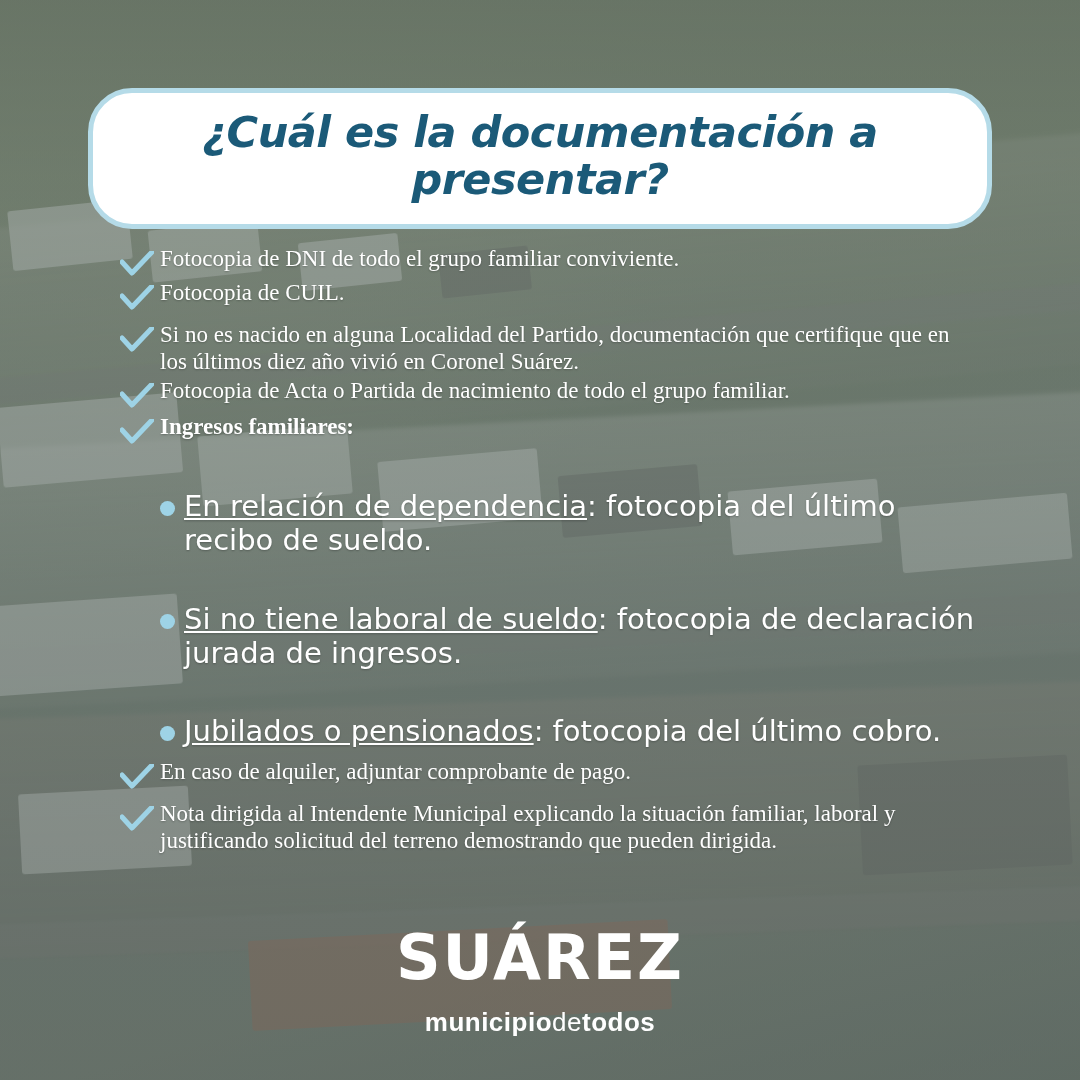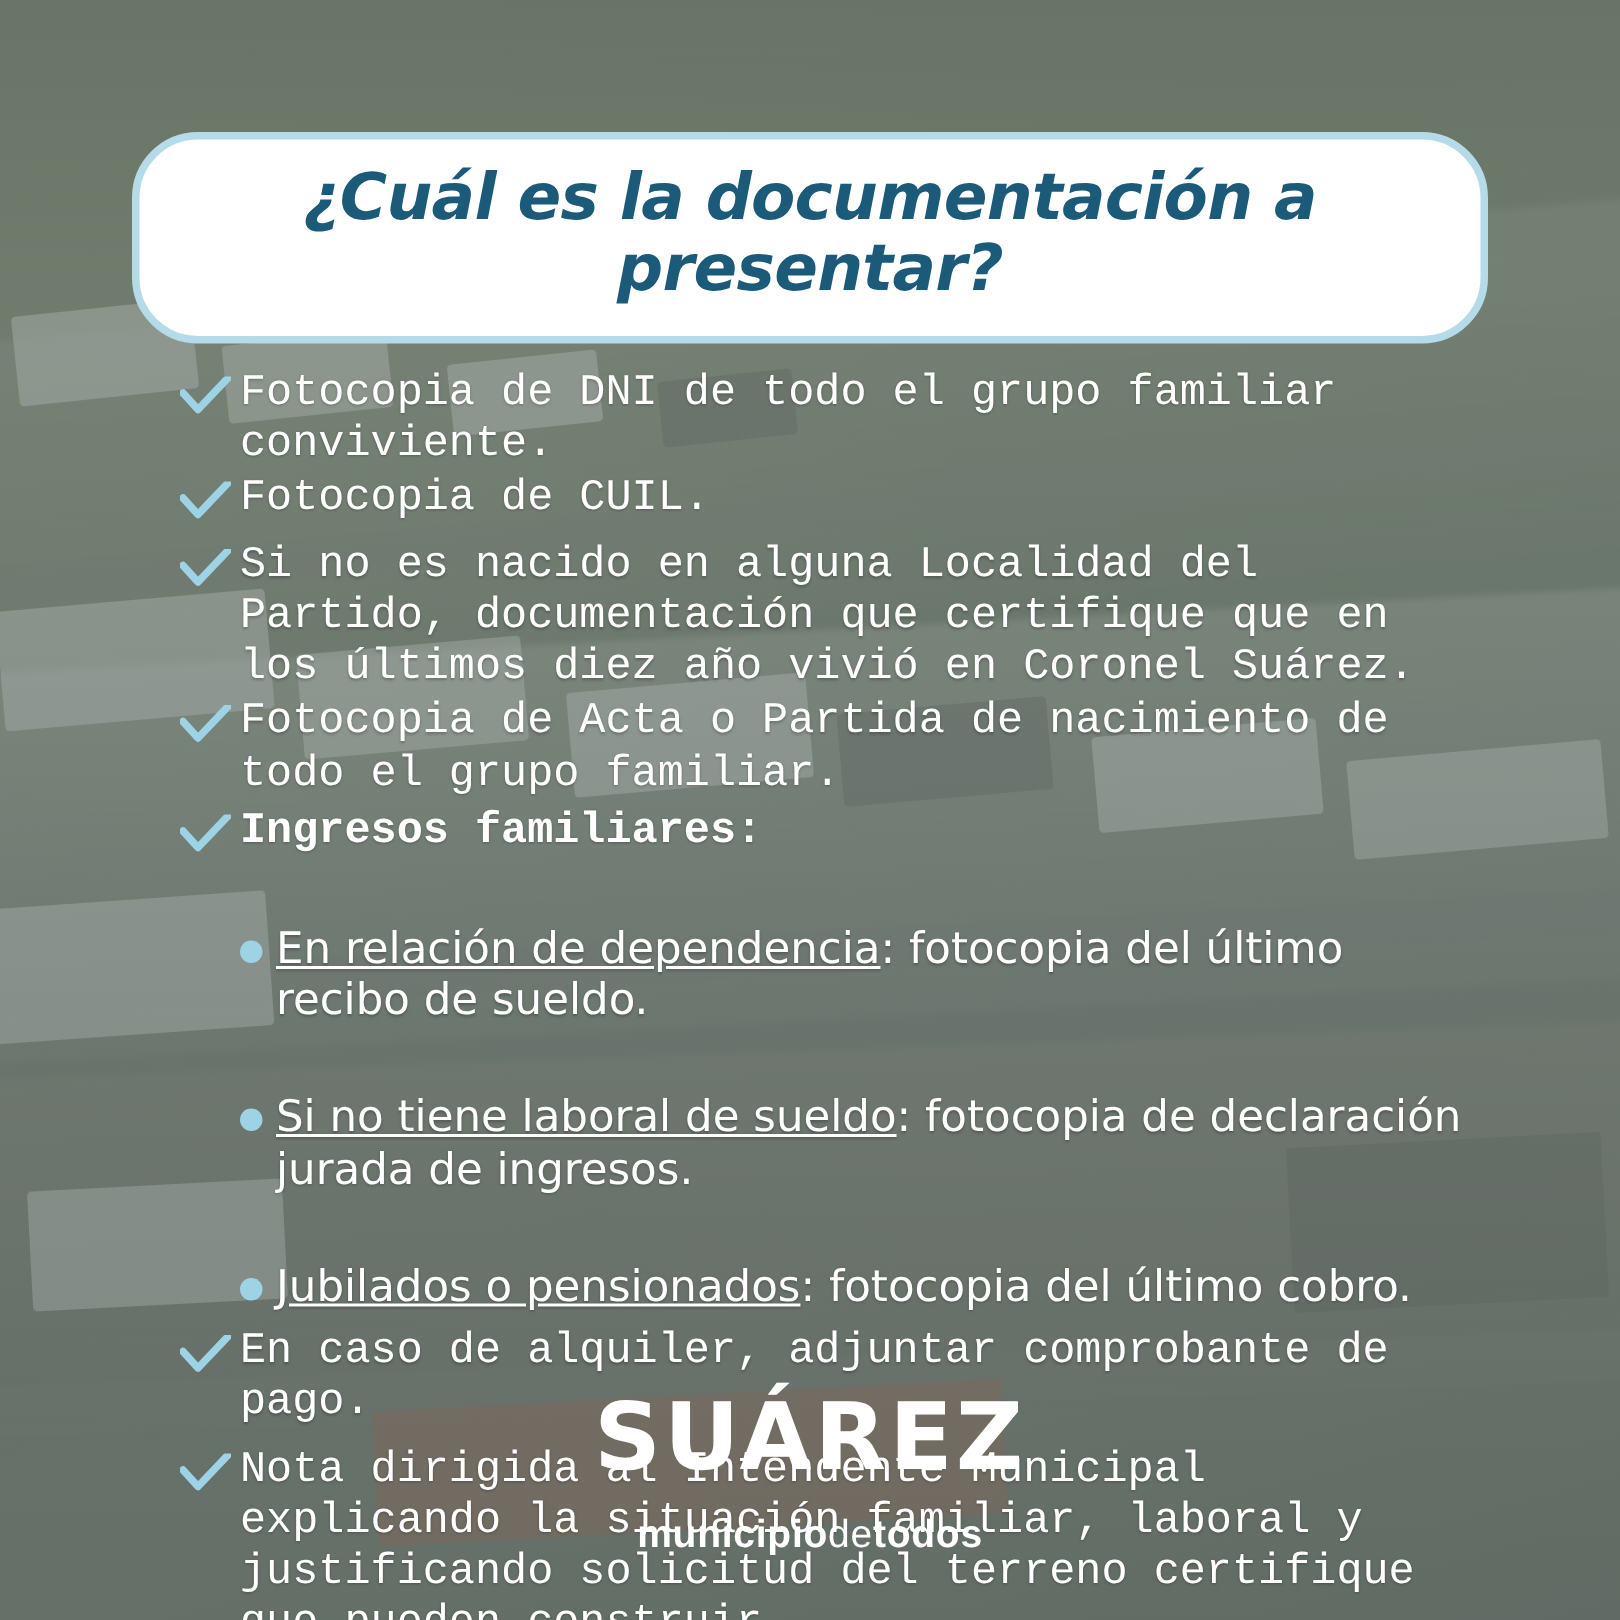--- a/index.html
+++ b/index.html
@@ -120,23 +120,23 @@
   .check {
     flex: 0 0 auto;
     width: 40px;
     margin-top: 6px;
     color: #9ed3e6;
   }
   .check svg { display: block; }
   .item-text {
     flex: 1 1 auto;
     color: #ffffff;
-    font-size: 29px;
+    font-size: 23px;
     line-height: 1.18;
-    font-family: Liberation Mono, monospace;
+    font-family: Liberation Serif, serif;
     text-shadow: 0 1px 2px rgba(0,0,0,0.25);
   }
   .item-text.bold { font-weight: bold; }
   .gap-top { margin-top: 4px; }
   .gap-small { margin-top: 10px; }
   .sublist {
     margin-left: 40px;
     margin-top: 4px;
   }
   .subitem {
@@ -305,21 +305,21 @@
         </span>
         <span class="item-text">En caso de alquiler, adjuntar comprobante de pago.</span>
       </div>
 
       <div class="item gap-small">
         <span class="check">
           <svg width="34" height="26" viewBox="0 0 34 26">
               <path d="M2 11 L12 22 L32 1" fill="none" stroke="currentColor" stroke-width="5" stroke-linecap="round" stroke-linejoin="round"></path>
             </svg>
         </span>
-        <span class="item-text">Nota dirigida al Intendente Municipal explicando la situación familiar, laboral y justificando solicitud del terreno certifique que pueden construir.</span>
+        <span class="item-text">Nota dirigida al Intendente Municipal explicando la situación familiar, laboral y justificando solicitud del terreno demostrando que pueden dirigida.</span>
       </div>
 
     </div>
 
     <div class="footer">
       <div class="brand">SUÁREZ</div>
       <div class="tag"><b>municipio</b><span>de</span><b>todos</b></div>
     </div>
 
   </div>

